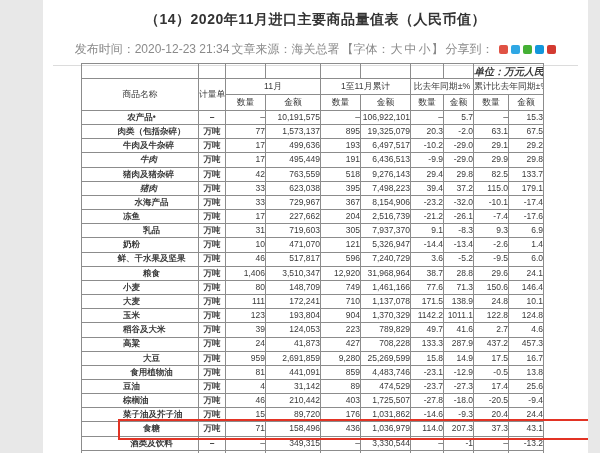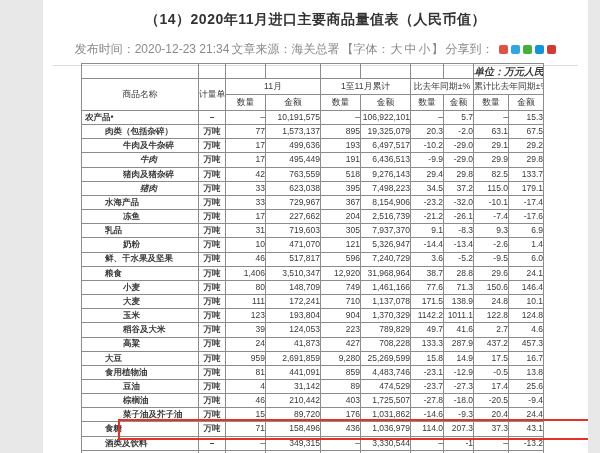--- a/index.html
+++ b/index.html
@@ -14,22 +14,22 @@
   .divider { margin:7px 10px 0; border-top:1px solid #dcdcdc; }
   table.main { position:absolute; left:38px; top:63px; width:462px; border-collapse:collapse; table-layout:fixed; font-size:8.5px; color:#3a3a3a; }
   table.main td, table.main th { border:1px solid #8c8c8c; overflow:hidden; white-space:nowrap; padding:0; height:14.17px; line-height:1.1; vertical-align:middle; }
   tr.note-row td { height:15px; }
   tr.group-row th, tr.sub-row th { height:16px; }
   th { font-weight:normal; font-size:8.8px; text-align:center; }
   th.wrap { white-space:normal; word-break:break-all; line-height:1.15; }
   td.num { text-align:right; padding-right:3px; }
   td.unit { text-align:center; font-weight:bold; }
   td.name { text-align:left; font-weight:bold; }
-  td.name.ind0 { padding-left:3px; }
-  td.name.ind1 { padding-left:23px; }
+  td.name.ind0 { padding-left:3px;text-align:center; }
+  td.name.ind1 { padding-left:23px;text-align:center; }
   td.name.ind2 { padding-left:41px; }
   td.name.ind3 { padding-left:58px;font-style:italic; }
   td.unit-note { text-align:left; font-weight:bold; font-size:10px;font-style:italic; }
   .red-box { position:absolute; left:75px; top:419px; width:500px; height:21px; border:2px solid #e23324; z-index:5; pointer-events:none; }
   tr.sliver td { height:14px; }
 </style>
 </head>
 <body>
 
 <div class="content">
@@ -153,21 +153,21 @@
           <td class="num">82.5</td>
           <td class="num">133.7</td>
         </tr>
         <tr>
           <td class="name ind3">猪肉</td>
           <td class="unit">万吨</td>
           <td class="num">33</td>
           <td class="num">623,038</td>
           <td class="num">395</td>
           <td class="num">7,498,223</td>
-          <td class="num">34.5</td>
+          <td class="num">39.4</td>
           <td class="num">37.2</td>
           <td class="num">115.0</td>
           <td class="num">179.1</td>
         </tr>
         <tr>
           <td class="name ind1">水海产品</td>
           <td class="unit">万吨</td>
           <td class="num">33</td>
           <td class="num">729,967</td>
           <td class="num">367</td>

